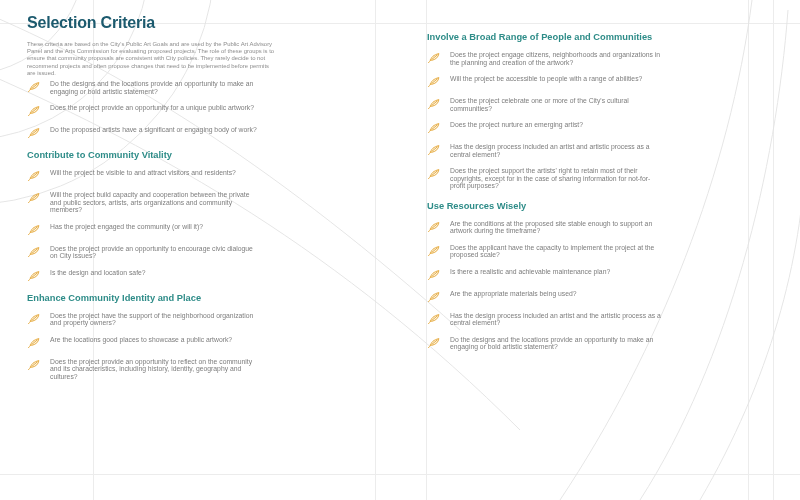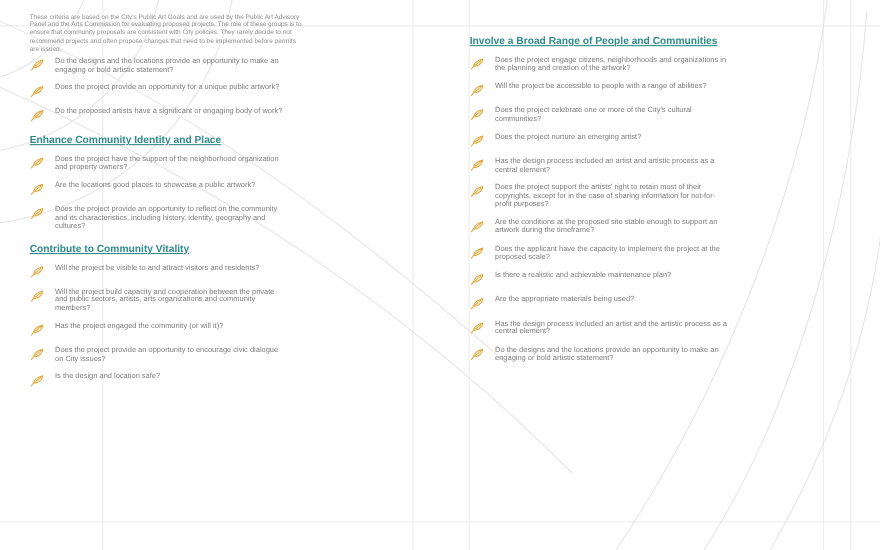--- a/index.html
+++ b/index.html
@@ -16,21 +16,21 @@
   .page-title{
     font-size:16px;font-weight:700;letter-spacing:-0.2px;
     color:#1c5a6e;margin:0 0 9px 0;line-height:19px;
   }
   .intro{
     font-size:5.9px;line-height:7.2px;color:#8d8d8d;
     margin:0 0 3px 0;width:248px;
   }
   .section-heading{
     color:#2e8c88;font-size:9.3px;line-height:11px;font-weight:700;
-    margin:11px 0 8px 0;max-width:222px;text-decoration:underline;
+    margin:11px 0 8px 0;max-width:222px;
   }
   .col-right .section-heading{white-space:nowrap;max-width:none;}
   .item{display:flex;align-items:flex-start;gap:9px;margin:0 0 9px 0;}
   .item-icon{flex:0 0 14px;width:14px;height:13px;margin-top:0;}
   .item-text{font-size:6.8px;line-height:7.5px;color:#7d7d7d;max-width:212px;}
 </style>
 </head>
 <body>
 
 <svg class="bg" viewBox="0 0 800 500" aria-hidden="true">
@@ -49,20 +49,21 @@
     <circle cx="-35" cy="-45" r="250"></circle>
     <path d="M -10 75 C 160 150, 340 250, 520 430"></path>
     <path d="M -10 15 C 130 75, 280 170, 460 330"></path>
     <path d="M 560 500 C 660 350, 730 170, 752 0"></path>
     <path d="M 640 500 C 730 360, 776 170, 788 10"></path>
     <path d="M 700 500 C 770 380, 802 260, 806 150"></path>
   </g>
 </svg>
 
 <div class="col col-left">
+  <h1 class="page-title">Selection Criteria</h1>
   <p class="intro">These criteria are based on the City's Public Art Goals and are used by the Public Art Advisory Panel and the Arts Commission for evaluating proposed projects. The role of these groups is to ensure that community proposals are consistent with City policies. They rarely decide to not recommend projects and often propose changes that need to be implemented before permits are issued.</p>
 
   <div class="section">
     <div class="item-list">
   <div class="item">
     <svg class="item-icon" viewBox="0 0 20 18" aria-hidden="true">
       <g stroke="#e5ab43" stroke-width="1.4" fill="rgba(245,216,150,0.25)" stroke-linecap="round" stroke-linejoin="round">
         <path d="M5.2 12.6 C 5.8 8.6, 9.5 5.2, 17 3.4 C 16.2 8.2, 13 11.6, 7.4 12.9 C 6.5 13.1, 5.7 13, 5.2 12.6 Z"></path>
         <path d="M7.2 11.4 C 9.6 9.4, 12.2 7.2, 14.6 5.4" fill="none"></path>
         <path d="M2.2 16.4 C 3.2 15.4, 4.3 14, 5.2 12.6" fill="none"></path>
@@ -89,20 +90,80 @@
         <path d="M7.2 11.4 C 9.6 9.4, 12.2 7.2, 14.6 5.4" fill="none"></path>
         <path d="M2.2 16.4 C 3.2 15.4, 4.3 14, 5.2 12.6" fill="none"></path>
       </g>
     </svg>
     <span class="item-text">Do the proposed artists have a significant or engaging body of work?</span>
   </div>
 </div>
   </div>
 
   <div class="section">
+    <h2 class="section-heading">Contribute to Community Vitality</h2>
+    <div class="item-list">
+  <div class="item">
+    <svg class="item-icon" viewBox="0 0 20 18" aria-hidden="true">
+      <g stroke="#e5ab43" stroke-width="1.4" fill="rgba(245,216,150,0.25)" stroke-linecap="round" stroke-linejoin="round">
+        <path d="M5.2 12.6 C 5.8 8.6, 9.5 5.2, 17 3.4 C 16.2 8.2, 13 11.6, 7.4 12.9 C 6.5 13.1, 5.7 13, 5.2 12.6 Z"></path>
+        <path d="M7.2 11.4 C 9.6 9.4, 12.2 7.2, 14.6 5.4" fill="none"></path>
+        <path d="M2.2 16.4 C 3.2 15.4, 4.3 14, 5.2 12.6" fill="none"></path>
+      </g>
+    </svg>
+    <span class="item-text">Will the project be visible to and attract visitors and residents?</span>
+  </div>
+
+  <div class="item">
+    <svg class="item-icon" viewBox="0 0 20 18" aria-hidden="true">
+      <g stroke="#e5ab43" stroke-width="1.4" fill="rgba(245,216,150,0.25)" stroke-linecap="round" stroke-linejoin="round">
+        <path d="M5.2 12.6 C 5.8 8.6, 9.5 5.2, 17 3.4 C 16.2 8.2, 13 11.6, 7.4 12.9 C 6.5 13.1, 5.7 13, 5.2 12.6 Z"></path>
+        <path d="M7.2 11.4 C 9.6 9.4, 12.2 7.2, 14.6 5.4" fill="none"></path>
+        <path d="M2.2 16.4 C 3.2 15.4, 4.3 14, 5.2 12.6" fill="none"></path>
+      </g>
+    </svg>
+    <span class="item-text">Will the project build capacity and cooperation between the private and public sectors, artists, arts organizations and community members?</span>
+  </div>
+
+  <div class="item">
+    <svg class="item-icon" viewBox="0 0 20 18" aria-hidden="true">
+      <g stroke="#e5ab43" stroke-width="1.4" fill="rgba(245,216,150,0.25)" stroke-linecap="round" stroke-linejoin="round">
+        <path d="M5.2 12.6 C 5.8 8.6, 9.5 5.2, 17 3.4 C 16.2 8.2, 13 11.6, 7.4 12.9 C 6.5 13.1, 5.7 13, 5.2 12.6 Z"></path>
+        <path d="M7.2 11.4 C 9.6 9.4, 12.2 7.2, 14.6 5.4" fill="none"></path>
+        <path d="M2.2 16.4 C 3.2 15.4, 4.3 14, 5.2 12.6" fill="none"></path>
+      </g>
+    </svg>
+    <span class="item-text">Has the project engaged the community (or will it)?</span>
+  </div>
+
+  <div class="item">
+    <svg class="item-icon" viewBox="0 0 20 18" aria-hidden="true">
+      <g stroke="#e5ab43" stroke-width="1.4" fill="rgba(245,216,150,0.25)" stroke-linecap="round" stroke-linejoin="round">
+        <path d="M5.2 12.6 C 5.8 8.6, 9.5 5.2, 17 3.4 C 16.2 8.2, 13 11.6, 7.4 12.9 C 6.5 13.1, 5.7 13, 5.2 12.6 Z"></path>
+        <path d="M7.2 11.4 C 9.6 9.4, 12.2 7.2, 14.6 5.4" fill="none"></path>
+        <path d="M2.2 16.4 C 3.2 15.4, 4.3 14, 5.2 12.6" fill="none"></path>
+      </g>
+    </svg>
+    <span class="item-text">Does the project provide an opportunity to encourage civic dialogue on City issues?</span>
+  </div>
+
+  <div class="item">
+    <svg class="item-icon" viewBox="0 0 20 18" aria-hidden="true">
+      <g stroke="#e5ab43" stroke-width="1.4" fill="rgba(245,216,150,0.25)" stroke-linecap="round" stroke-linejoin="round">
+        <path d="M5.2 12.6 C 5.8 8.6, 9.5 5.2, 17 3.4 C 16.2 8.2, 13 11.6, 7.4 12.9 C 6.5 13.1, 5.7 13, 5.2 12.6 Z"></path>
+        <path d="M7.2 11.4 C 9.6 9.4, 12.2 7.2, 14.6 5.4" fill="none"></path>
+        <path d="M2.2 16.4 C 3.2 15.4, 4.3 14, 5.2 12.6" fill="none"></path>
+      </g>
+    </svg>
+    <span class="item-text">Is the design and location safe?</span>
+  </div>
+</div>
+  </div>
+
+  <div class="section">
     <h2 class="section-heading">Enhance Community Identity and Place</h2>
     <div class="item-list">
   <div class="item">
     <svg class="item-icon" viewBox="0 0 20 18" aria-hidden="true">
       <g stroke="#e5ab43" stroke-width="1.4" fill="rgba(245,216,150,0.25)" stroke-linecap="round" stroke-linejoin="round">
         <path d="M5.2 12.6 C 5.8 8.6, 9.5 5.2, 17 3.4 C 16.2 8.2, 13 11.6, 7.4 12.9 C 6.5 13.1, 5.7 13, 5.2 12.6 Z"></path>
         <path d="M7.2 11.4 C 9.6 9.4, 12.2 7.2, 14.6 5.4" fill="none"></path>
         <path d="M2.2 16.4 C 3.2 15.4, 4.3 14, 5.2 12.6" fill="none"></path>
       </g>
     </svg>
@@ -125,80 +186,20 @@
       <g stroke="#e5ab43" stroke-width="1.4" fill="rgba(245,216,150,0.25)" stroke-linecap="round" stroke-linejoin="round">
         <path d="M5.2 12.6 C 5.8 8.6, 9.5 5.2, 17 3.4 C 16.2 8.2, 13 11.6, 7.4 12.9 C 6.5 13.1, 5.7 13, 5.2 12.6 Z"></path>
         <path d="M7.2 11.4 C 9.6 9.4, 12.2 7.2, 14.6 5.4" fill="none"></path>
         <path d="M2.2 16.4 C 3.2 15.4, 4.3 14, 5.2 12.6" fill="none"></path>
       </g>
     </svg>
     <span class="item-text">Does the project provide an opportunity to reflect on the community and its characteristics, including history, identity, geography and cultures?</span>
   </div>
 </div>
   </div>
-
-  <div class="section">
-    <h2 class="section-heading">Contribute to Community Vitality</h2>
-    <div class="item-list">
-  <div class="item">
-    <svg class="item-icon" viewBox="0 0 20 18" aria-hidden="true">
-      <g stroke="#e5ab43" stroke-width="1.4" fill="rgba(245,216,150,0.25)" stroke-linecap="round" stroke-linejoin="round">
-        <path d="M5.2 12.6 C 5.8 8.6, 9.5 5.2, 17 3.4 C 16.2 8.2, 13 11.6, 7.4 12.9 C 6.5 13.1, 5.7 13, 5.2 12.6 Z"></path>
-        <path d="M7.2 11.4 C 9.6 9.4, 12.2 7.2, 14.6 5.4" fill="none"></path>
-        <path d="M2.2 16.4 C 3.2 15.4, 4.3 14, 5.2 12.6" fill="none"></path>
-      </g>
-    </svg>
-    <span class="item-text">Will the project be visible to and attract visitors and residents?</span>
-  </div>
-
-  <div class="item">
-    <svg class="item-icon" viewBox="0 0 20 18" aria-hidden="true">
-      <g stroke="#e5ab43" stroke-width="1.4" fill="rgba(245,216,150,0.25)" stroke-linecap="round" stroke-linejoin="round">
-        <path d="M5.2 12.6 C 5.8 8.6, 9.5 5.2, 17 3.4 C 16.2 8.2, 13 11.6, 7.4 12.9 C 6.5 13.1, 5.7 13, 5.2 12.6 Z"></path>
-        <path d="M7.2 11.4 C 9.6 9.4, 12.2 7.2, 14.6 5.4" fill="none"></path>
-        <path d="M2.2 16.4 C 3.2 15.4, 4.3 14, 5.2 12.6" fill="none"></path>
-      </g>
-    </svg>
-    <span class="item-text">Will the project build capacity and cooperation between the private and public sectors, artists, arts organizations and community members?</span>
-  </div>
-
-  <div class="item">
-    <svg class="item-icon" viewBox="0 0 20 18" aria-hidden="true">
-      <g stroke="#e5ab43" stroke-width="1.4" fill="rgba(245,216,150,0.25)" stroke-linecap="round" stroke-linejoin="round">
-        <path d="M5.2 12.6 C 5.8 8.6, 9.5 5.2, 17 3.4 C 16.2 8.2, 13 11.6, 7.4 12.9 C 6.5 13.1, 5.7 13, 5.2 12.6 Z"></path>
-        <path d="M7.2 11.4 C 9.6 9.4, 12.2 7.2, 14.6 5.4" fill="none"></path>
-        <path d="M2.2 16.4 C 3.2 15.4, 4.3 14, 5.2 12.6" fill="none"></path>
-      </g>
-    </svg>
-    <span class="item-text">Has the project engaged the community (or will it)?</span>
-  </div>
-
-  <div class="item">
-    <svg class="item-icon" viewBox="0 0 20 18" aria-hidden="true">
-      <g stroke="#e5ab43" stroke-width="1.4" fill="rgba(245,216,150,0.25)" stroke-linecap="round" stroke-linejoin="round">
-        <path d="M5.2 12.6 C 5.8 8.6, 9.5 5.2, 17 3.4 C 16.2 8.2, 13 11.6, 7.4 12.9 C 6.5 13.1, 5.7 13, 5.2 12.6 Z"></path>
-        <path d="M7.2 11.4 C 9.6 9.4, 12.2 7.2, 14.6 5.4" fill="none"></path>
-        <path d="M2.2 16.4 C 3.2 15.4, 4.3 14, 5.2 12.6" fill="none"></path>
-      </g>
-    </svg>
-    <span class="item-text">Does the project provide an opportunity to encourage civic dialogue on City issues?</span>
-  </div>
-
-  <div class="item">
-    <svg class="item-icon" viewBox="0 0 20 18" aria-hidden="true">
-      <g stroke="#e5ab43" stroke-width="1.4" fill="rgba(245,216,150,0.25)" stroke-linecap="round" stroke-linejoin="round">
-        <path d="M5.2 12.6 C 5.8 8.6, 9.5 5.2, 17 3.4 C 16.2 8.2, 13 11.6, 7.4 12.9 C 6.5 13.1, 5.7 13, 5.2 12.6 Z"></path>
-        <path d="M7.2 11.4 C 9.6 9.4, 12.2 7.2, 14.6 5.4" fill="none"></path>
-        <path d="M2.2 16.4 C 3.2 15.4, 4.3 14, 5.2 12.6" fill="none"></path>
-      </g>
-    </svg>
-    <span class="item-text">Is the design and location safe?</span>
-  </div>
-</div>
-  </div>
 </div>
 
 <div class="col col-right">
   <div class="section">
     <h2 class="section-heading">Involve a Broad Range of People and Communities</h2>
     <div class="item-list">
   <div class="item">
     <svg class="item-icon" viewBox="0 0 20 18" aria-hidden="true">
       <g stroke="#e5ab43" stroke-width="1.4" fill="rgba(245,216,150,0.25)" stroke-linecap="round" stroke-linejoin="round">
         <path d="M5.2 12.6 C 5.8 8.6, 9.5 5.2, 17 3.4 C 16.2 8.2, 13 11.6, 7.4 12.9 C 6.5 13.1, 5.7 13, 5.2 12.6 Z"></path>
@@ -264,20 +265,21 @@
         <path d="M7.2 11.4 C 9.6 9.4, 12.2 7.2, 14.6 5.4" fill="none"></path>
         <path d="M2.2 16.4 C 3.2 15.4, 4.3 14, 5.2 12.6" fill="none"></path>
       </g>
     </svg>
     <span class="item-text">Does the project support the artists' right to retain most of their copyrights, except for in the case of sharing information for not-for-profit purposes?</span>
   </div>
 </div>
   </div>
 
   <div class="section">
+    <h2 class="section-heading">Use Resources Wisely</h2>
     <div class="item-list">
   <div class="item">
     <svg class="item-icon" viewBox="0 0 20 18" aria-hidden="true">
       <g stroke="#e5ab43" stroke-width="1.4" fill="rgba(245,216,150,0.25)" stroke-linecap="round" stroke-linejoin="round">
         <path d="M5.2 12.6 C 5.8 8.6, 9.5 5.2, 17 3.4 C 16.2 8.2, 13 11.6, 7.4 12.9 C 6.5 13.1, 5.7 13, 5.2 12.6 Z"></path>
         <path d="M7.2 11.4 C 9.6 9.4, 12.2 7.2, 14.6 5.4" fill="none"></path>
         <path d="M2.2 16.4 C 3.2 15.4, 4.3 14, 5.2 12.6" fill="none"></path>
       </g>
     </svg>
     <span class="item-text">Are the conditions at the proposed site stable enough to support an artwork during the timeframe?</span>

